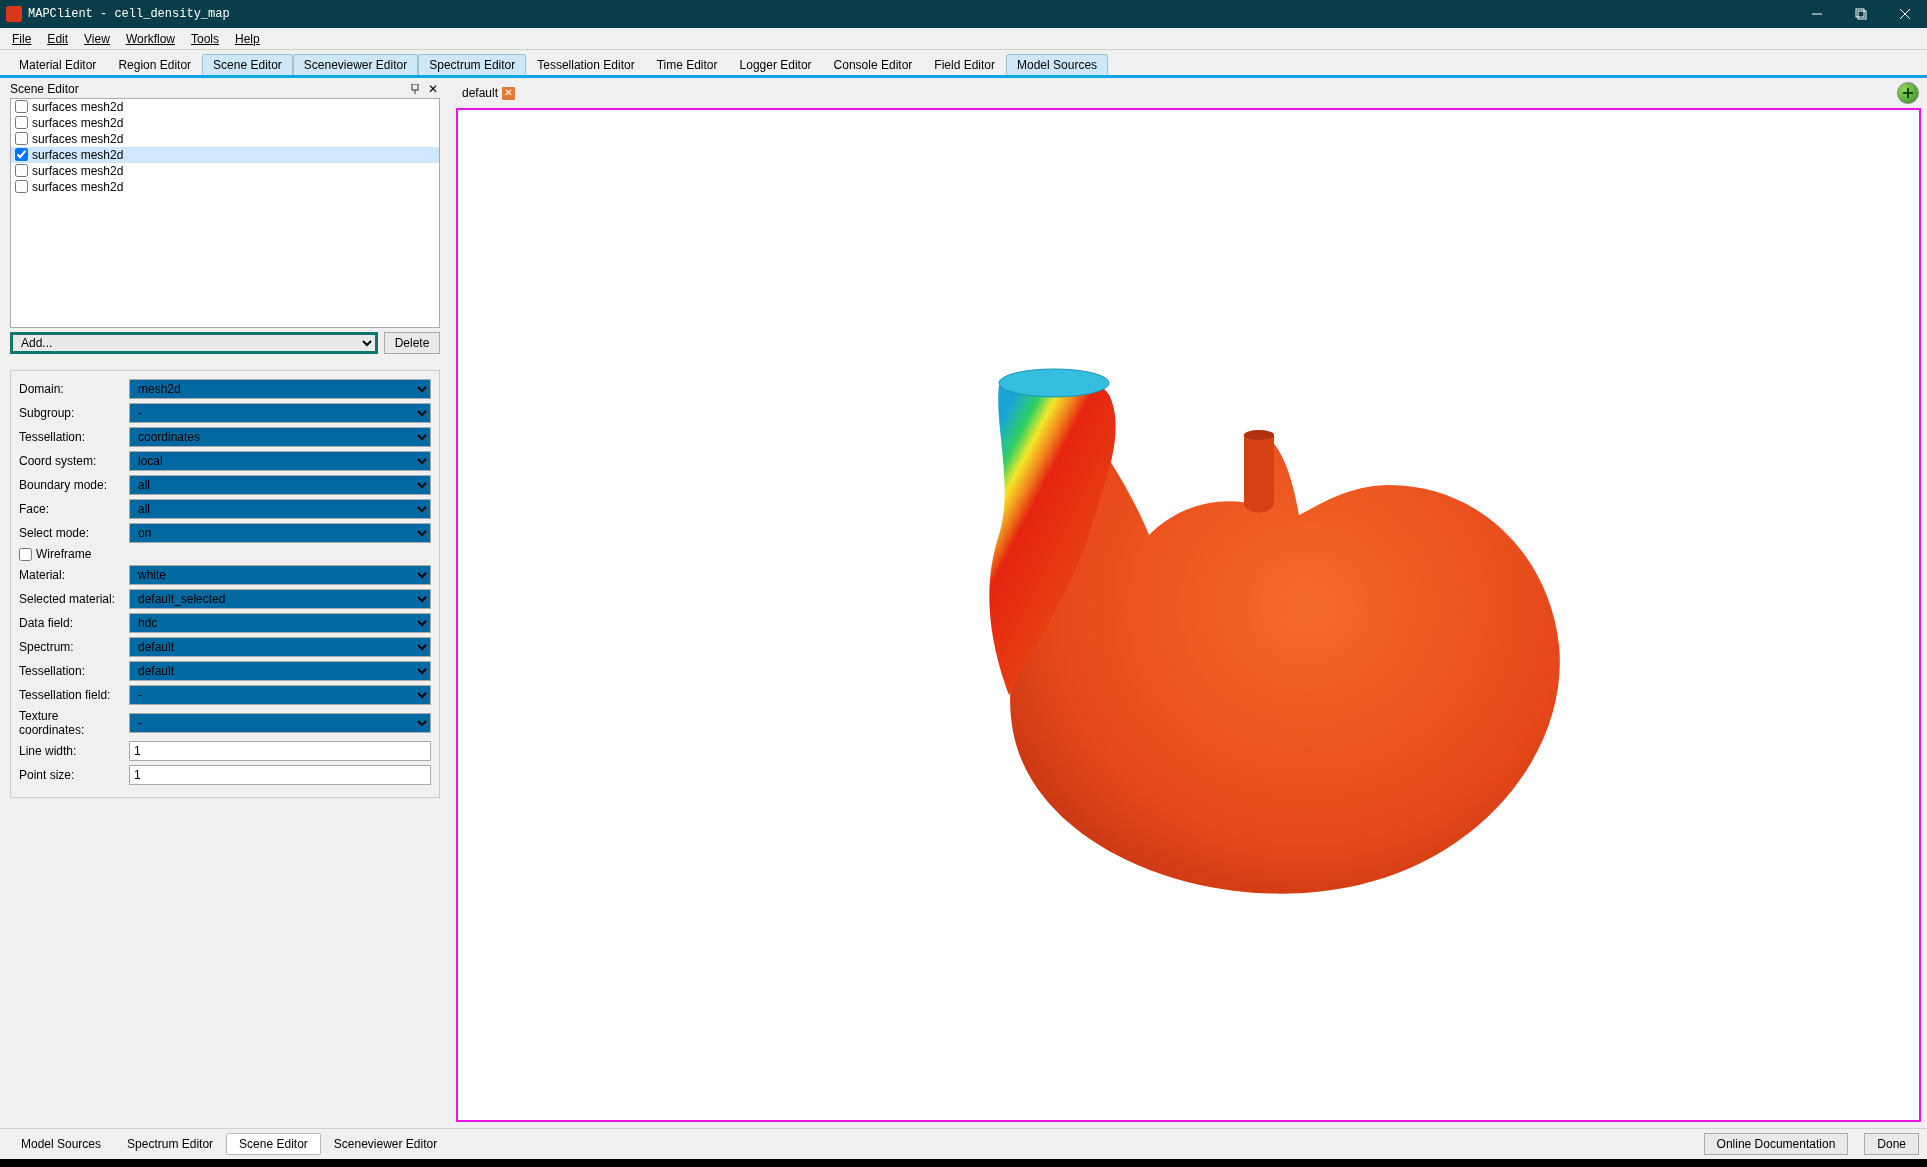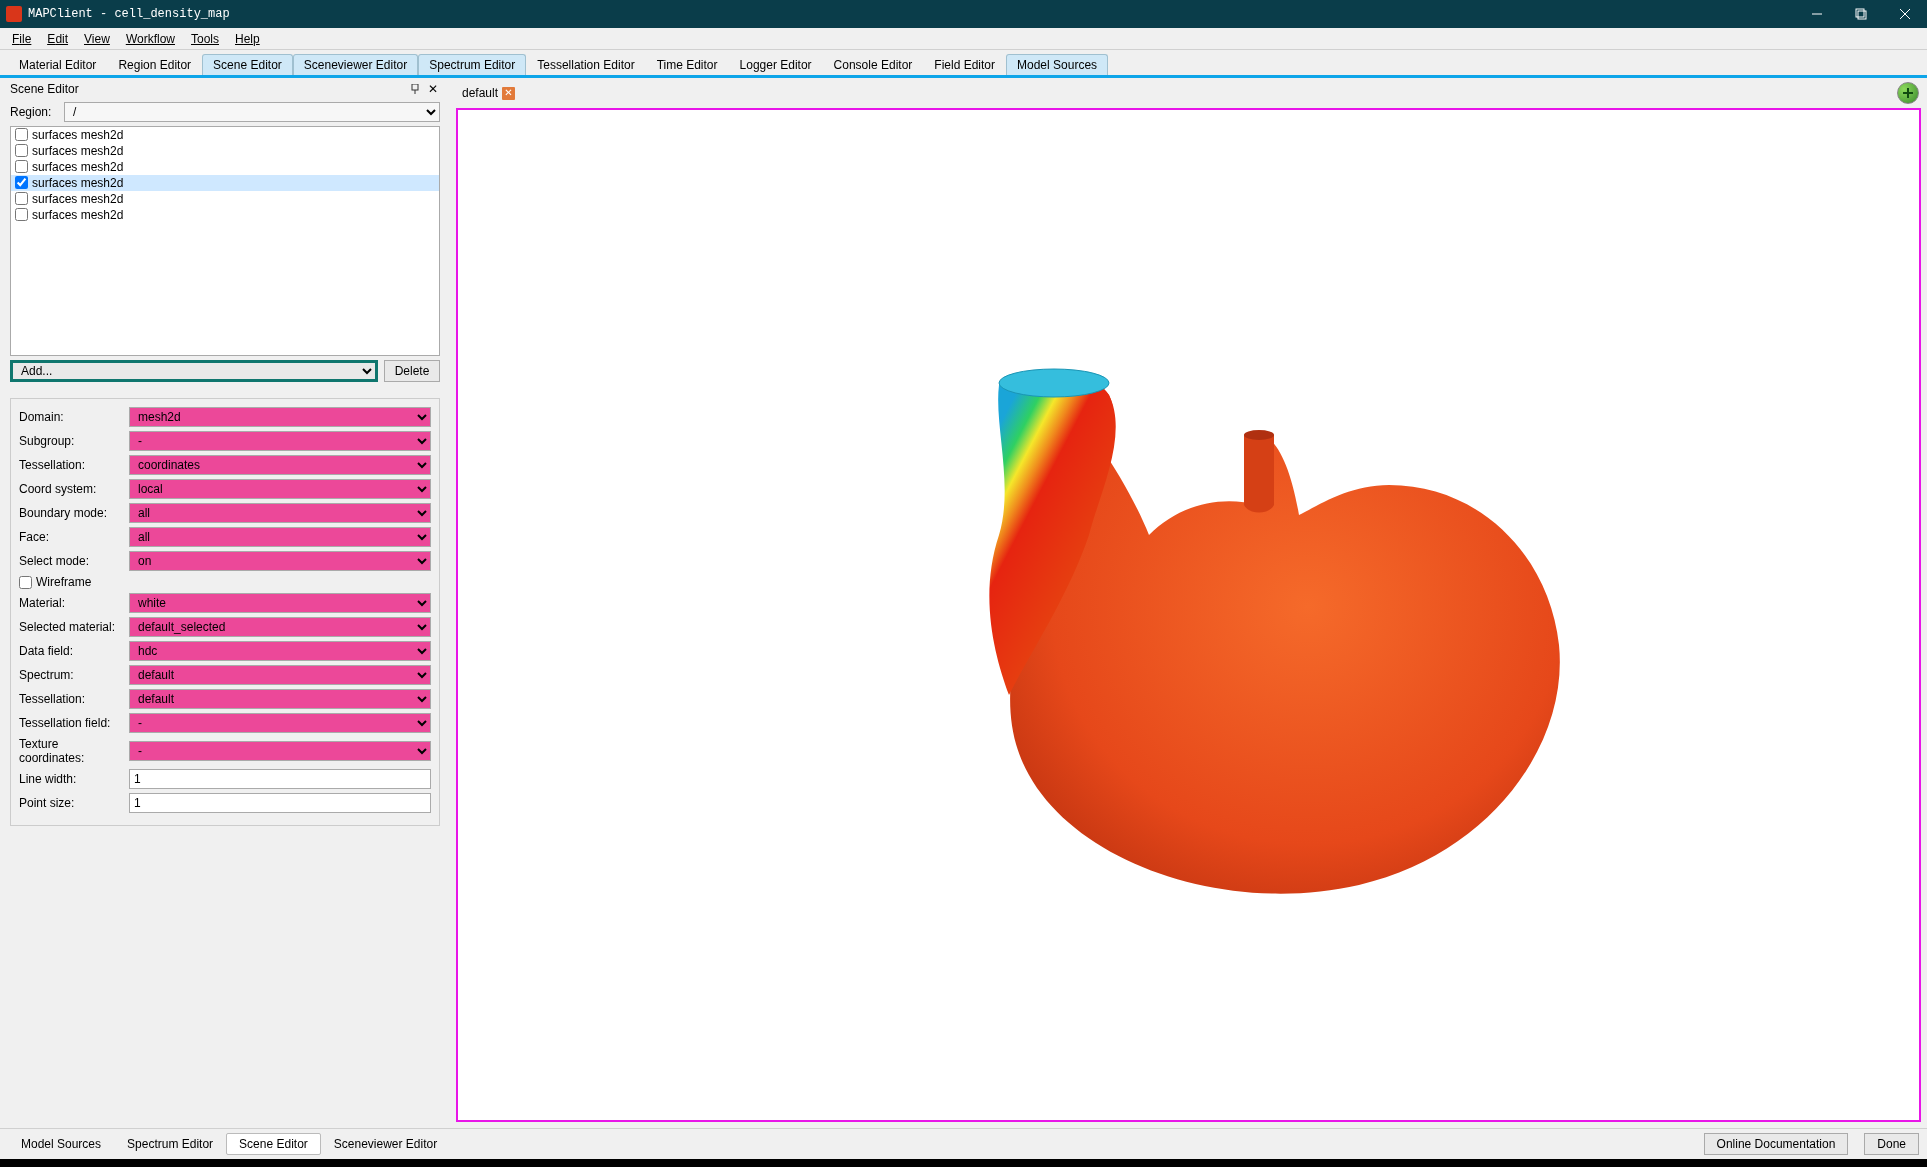--- a/index.html
+++ b/index.html
@@ -41,21 +41,21 @@
 .listbox .item.selected { background: #cfe8ff; }
 .listbox input[type=checkbox] { width: 13px; height: 13px; }
 
 .addrow { display: flex; padding: 4px; gap: 6px; }
 .addrow select { flex: 1; height: 22px; background: #e9e9e9; border: 3px solid #0f766e; padding-left: 4px; }
 .addrow button { width: 56px; height: 22px; background: #e9e9e9; border: 1px solid #aaa; }
 
 .propspanel { border: 1px solid #ccc; margin: 12px 4px; padding: 8px; background: #f0f0f0; }
 .proprow { display: flex; align-items: center; margin-bottom: 4px; gap: 4px; }
 .proprow label { width: 106px; }
-.proprow select, .proprow input[type=text] { flex: 1; height: 20px; border: 1px solid #aaa; background: #ec4899; padding-left: 4px; font-size: 12px; }
+.proprow select, .proprow input[type=text] { flex: 1; height: 20px; border: 1px solid #aaa; background: #0369a1; padding-left: 4px; font-size: 12px; }
 .proprow input[type=text] { background: #fff; }
 .proprow .chkwrap { display: flex; align-items: center; gap: 4px; }
 
 
 .viewport { flex: 1; display: flex; flex-direction: column; padding: 0 6px 6px 6px; }
 .viewtabrow { display: flex; align-items: center; padding: 4px 2px; }
 .viewtab { display: flex; align-items: center; gap: 4px; padding: 2px 4px; }
 .viewtab .closex { width: 13px; height: 13px; background: #e27a3a; color: #fff; display: flex; align-items: center; justify-content: center; font-size: 10px; line-height: 1; border-radius: 1px; }
 .viewtabrow .addbtn { margin-left: auto; width: 22px; height: 22px; border-radius: 11px; background: radial-gradient(circle at 30% 30%, #8bd95a, #3b8a2e); border: 1px solid #888; display: flex; align-items: center; justify-content: center; }
 .canvas { flex: 1; border: 2px solid #e815e8; background: #fff; position: relative; overflow: hidden; }
@@ -126,24 +126,20 @@
   <div class="leftpanel">
     <div class="panelheader">
       <span class="ptitle">Scene Editor</span>
       <span class="pinbtn">
           <svg width="10" height="10">
             <rect x="2" y="0" width="6" height="6" fill="none" stroke="#333"></rect>
             <line x1="5" y1="6" x2="5" y2="10" stroke="#333"></line>
           </svg>
         </span>
       <span class="closebtn">✕</span>
-    </div>
-    <div class="regionrow">
-      <label>Region:</label>
-      <select><option>/</option></select>
     </div>
     <div class="listbox" id="graphics-list">
         <div class="item">
           <input type="checkbox" style="">
           <span>surfaces mesh2d</span>
         </div>
         <div class="item">
           <input type="checkbox" style="">
           <span>surfaces mesh2d</span>
         </div>

